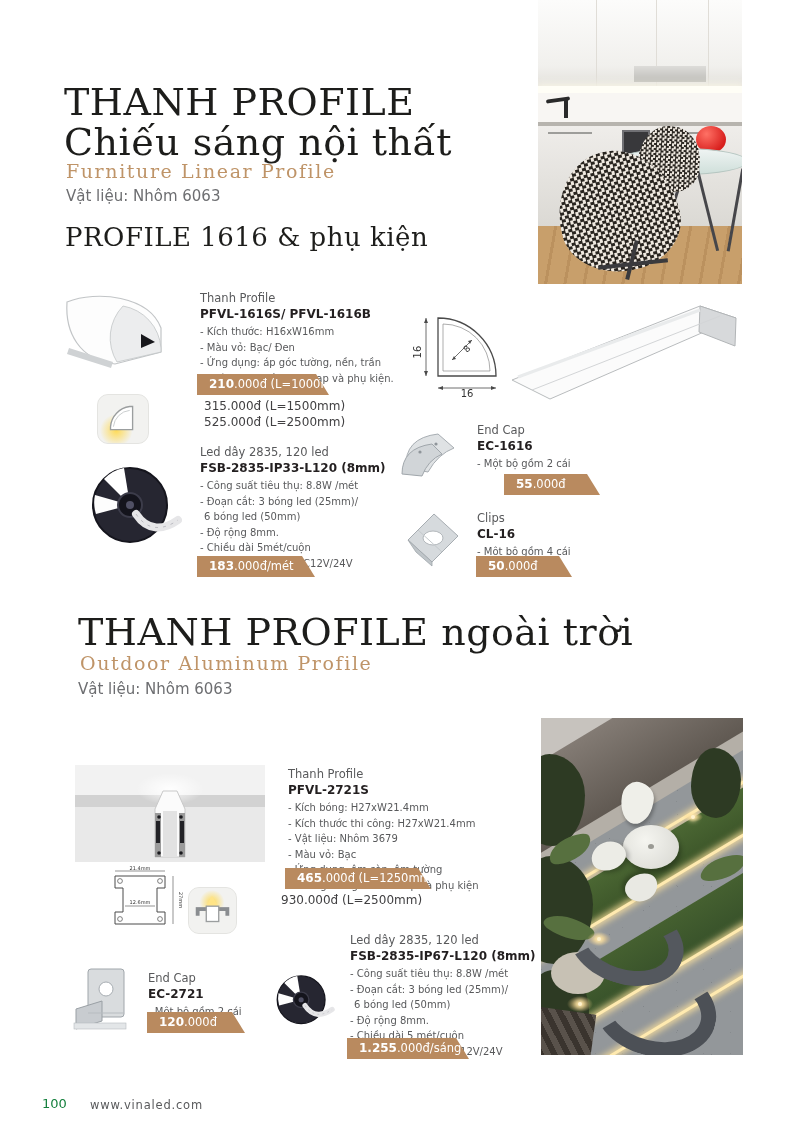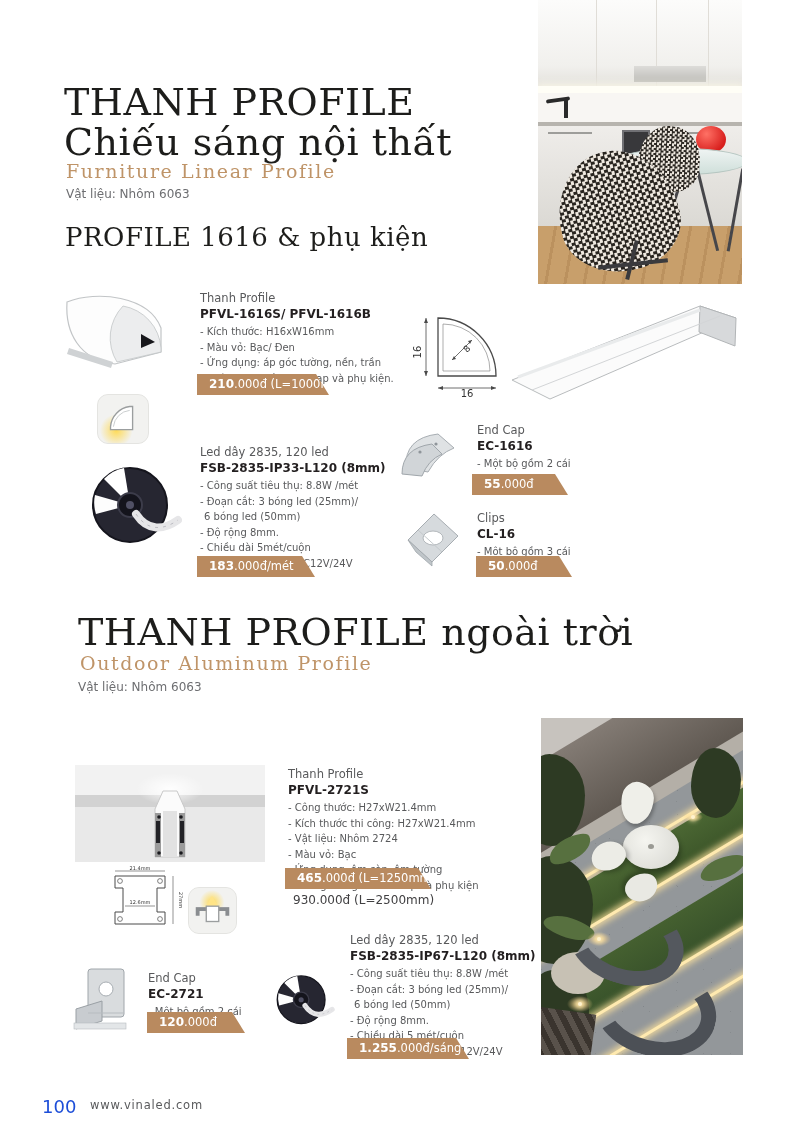--- a/index.html
+++ b/index.html
@@ -8,38 +8,38 @@
     position:relative; width:800px; height:1132px; background:#fff;
     overflow:hidden; font-family:"DejaVu Sans","Liberation Sans",sans-serif;
     color:#58595b;
   }
   .abs { position:absolute; }
 
   
   .display { font-family:"DejaVu Serif","Liberation Serif",serif; color:#1d1d1b; }
   .title-big   { font-size:38px; line-height:40px; letter-spacing:0.5px; }
   .subtitle-gold { font-family:"DejaVu Serif","Liberation Serif",serif; color:#bf9468; font-size:19px; letter-spacing:1.6px; }
-  .material { font-size:12px; color:#6d6e71; }
+  .material { font-size:15px; color:#6d6e71; }
   .sec-heading { font-size:26px; letter-spacing:0.5px; }
 
   .prod-label { font-size:11.5px; color:#58595b; margin-bottom:2px; white-space:nowrap; }
   .prod-code  { font-size:12px; font-weight:700; color:#231f20; margin-bottom:3px; white-space:nowrap; }
   .spec { font-size:10px; line-height:15.5px; color:#58595b; white-space:nowrap; }
   .spec.indent { padding-left:4px; }
 
   .banner {
     position:absolute; height:21px; background:#b98a5f;
     clip-path:polygon(0 0, calc(100% - 13px) 0, 100% 100%, 0 100%);
     color:#fff; font-size:11.5px; line-height:21px; padding-left:12px;
     white-space:nowrap;
   }
   .banner b { font-weight:700; font-size:12px; }
   .alt-price { font-size:12px; line-height:15.5px; color:#414042; white-space:nowrap; }
 
-  .footer-num  { font-size:18px; color:#1d4ed8; }
+  .footer-num  { font-size:13px; color:#15803d; }
   .footer-site { font-size:11.5px; color:#58595b; letter-spacing:0.8px; }
 
   
   .app-icon { border-radius:11px; background:#f2f2f0; border:1px solid #e4e4e1; overflow:hidden; }
 
   
   .kitchen { left:538px; top:0; width:204px; height:284px; background:#f3f1ee; overflow:hidden; }
   .kitchen > div { position:absolute; }
   .k-upper { left:0; top:0; width:100%; height:88px; background:linear-gradient(180deg,#fcfcfb 0%,#f1f0ed 75%,#e2e0db 100%); }
   .k-seam  { width:1px; height:88px; background:#e0ddd7; top:0; }
@@ -157,20 +157,24 @@
 
   <div class="abs" style="left:200px; top:291px;">
     <div class="prod-label">Thanh Profile</div>
     <div class="prod-code">PFVL-1616S/ PFVL-1616B</div>
     <div class="spec">- Kích thước: H16xW16mm</div>
     <div class="spec">- Màu vỏ: Bạc/ Đen</div>
     <div class="spec">- Ứng dụng: áp góc tường, nền, trần</div>
     <div class="spec">- Không bao gồm end cap và phụ kiện.</div>
   </div>
   <div class="banner" style="left:197px; top:374px; width:132px;"><b>210</b><span>.000đ (L=1000mm)</span></div>
+  <div class="abs" style="left:204px; top:399px;">
+    <div class="alt-price">315.000đ (L=1500mm)</div>
+    <div class="alt-price">525.000đ (L=2500mm)</div>
+  </div>
 
   <svg class="abs" style="left:410px; top:296px;" width="92" height="102" viewBox="0 0 92 102">
     <path d="M28,80 L28,22 A58,58 0 0 1 86,80 Z" fill="#ffffff" stroke="#4a4a4a" stroke-width="1.3"></path>
     <path d="M33,75 L33,28 A47,47 0 0 1 80,75 Z" fill="none" stroke="#8a8a8a" stroke-width="0.7"></path>
     <line x1="42" y1="64" x2="62" y2="44" stroke="#4a4a4a" stroke-width="0.8"></line>
     <path d="M42,64 l4,-1 l-2,-3 z M62,44 l-4,1 l2,3 z" fill="#4a4a4a"></path>
     <text x="57" y="57" font-size="9" fill="#333" transform="rotate(-45 57 57)">8</text>
     <line x1="16" y1="22" x2="16" y2="80" stroke="#4a4a4a" stroke-width="0.8"></line>
     <path d="M16,22 l-2,5 l4,0 z M16,80 l-2,-5 l4,0 z" fill="#4a4a4a"></path>
     <text x="11" y="56" font-size="10" fill="#333" text-anchor="middle" transform="rotate(-90 11 56)">16</text>
@@ -212,32 +216,32 @@
     <path d="M8,46 Q6,16 40,12 L56,26 Q40,32 30,50 Z" fill="#dfe2e4" stroke="#a7adb2" stroke-width="1"></path>
     <path d="M4,52 Q4,26 34,22 L44,32 Q30,38 24,54 Z" fill="#d1d5d8" stroke="#a0a6ab" stroke-width="1"></path>
     <circle cx="22" cy="30" r="1.6" fill="#8f959a"></circle>
     <circle cx="38" cy="22" r="1.6" fill="#8f959a"></circle>
   </svg>
   <div class="abs" style="left:477px; top:423px;">
     <div class="prod-label">End Cap</div>
     <div class="prod-code">EC-1616</div>
     <div class="spec">- Một bộ gồm 2 cái</div>
   </div>
-  <div class="banner" style="left:472px; top:474px; width:96px;"><b>55</b><span>.000đ</span></div>
+  <div class="banner" style="left:504px; top:474px; width:96px;"><b>55</b><span>.000đ</span></div>
 
   <svg class="abs" style="left:398px; top:506px;" width="66" height="64" viewBox="0 0 66 64">
     <polygon points="10,34 36,8 60,30 34,56" fill="#d6dadd" stroke="#a7adb2" stroke-width="1"></polygon>
     <polygon points="10,34 18,46 34,60 34,56" fill="#bfc5c9" stroke="#a0a6ab" stroke-width="0.8"></polygon>
     <ellipse cx="35" cy="32" rx="10" ry="7" fill="#ffffff" stroke="#b2b7bb" stroke-width="1"></ellipse>
     <line x1="20" y1="24" x2="44" y2="46" stroke="#c4c9cc" stroke-width="1"></line>
   </svg>
   <div class="abs" style="left:477px; top:511px;">
     <div class="prod-label">Clips</div>
     <div class="prod-code">CL-16</div>
-    <div class="spec">- Một bộ gồm 3 cái</div>
+    <div class="spec">- Một bộ gồm 4 cái</div>
   </div>
   <div class="banner" style="left:476px; top:556px; width:96px;"><b>50</b><span>.000đ</span></div>
 
   <div class="abs subtitle-gold" style="left:80px; top:652px;">Outdoor Aluminum Profile</div>
   <div class="abs display title-big" style="left:78px; top:612px;">THANH PROFILE ngoài trời</div>
   <div class="abs material" style="left:78px; top:680px;">Vật liệu: Nhôm 6063</div>
 
   <svg class="abs" style="left:75px; top:765px;" width="190" height="97" viewBox="0 0 190 97">
     <defs>
       <radialGradient id="glow2" cx="50%" cy="50%" r="50%">
@@ -287,29 +291,29 @@
     <path d="M24,8 L31,20 L17,20 Z" fill="#ffe489" opacity="0.9"></path>
     <rect x="7" y="20" width="35" height="4" fill="#8a8d90"></rect>
     <rect x="7" y="24" width="4" height="5" fill="#8a8d90"></rect>
     <rect x="38" y="24" width="4" height="5" fill="#8a8d90"></rect>
     <rect x="18" y="19" width="13" height="16" fill="#ffffff" stroke="#9b9e9f" stroke-width="1.4"></rect>
   </svg>
 
   <div class="abs" style="left:288px; top:767px;">
     <div class="prod-label">Thanh Profile</div>
     <div class="prod-code">PFVL-2721S</div>
-    <div class="spec">- Công thước: H27xW21.4mm</div>
+    <div class="spec">- Kích bóng: H27xW21.4mm</div>
     <div class="spec">- Kích thước thi công: H27xW21.4mm</div>
-    <div class="spec">- Vật liệu: Nhôm 2724</div>
+    <div class="spec">- Vật liệu: Nhôm 3679</div>
     <div class="spec">- Màu vỏ: Bạc</div>
     <div class="spec">- Ứng dụng: âm sàn, âm tường</div>
     <div class="spec">- Không bao gồm end cap và phụ kiện</div>
   </div>
   <div class="banner" style="left:285px; top:868px; width:146px;"><b>465</b><span>.000đ (L=1250mm)</span></div>
-  <div class="abs alt-price" style="left:293px; top:893px;">930.000đ (L=2500mm)</div>
+  <div class="abs alt-price" style="left:281px; top:893px;">930.000đ (L=2500mm)</div>
 
   <svg class="abs" style="left:268px; top:972px;" width="74" height="62" viewBox="0 0 92 96">
     <circle cx="40" cy="43" r="37" fill="#262631" stroke="#15151d" stroke-width="2"></circle>
     <path d="M40,43 L14,17 A37,37 0 0 1 34,6 Z" fill="#ffffff"></path>
     <path d="M40,43 L6,52 A37,37 0 0 1 5,33 Z" fill="#fdfdfd"></path>
     <circle cx="40" cy="43" r="12" fill="#14141c" stroke="#3c3c4a" stroke-width="2"></circle>
     <circle cx="40" cy="43" r="4" fill="#505064"></circle>
     <path d="M46,52 C58,70 74,68 88,58" stroke="#e6e6e8" stroke-width="8" fill="none" stroke-linecap="round"></path>
     <path d="M46,52 C58,70 74,68 88,58" stroke="#bcbcc2" stroke-width="1" fill="none" stroke-dasharray="3 5"></path>
   </svg>

